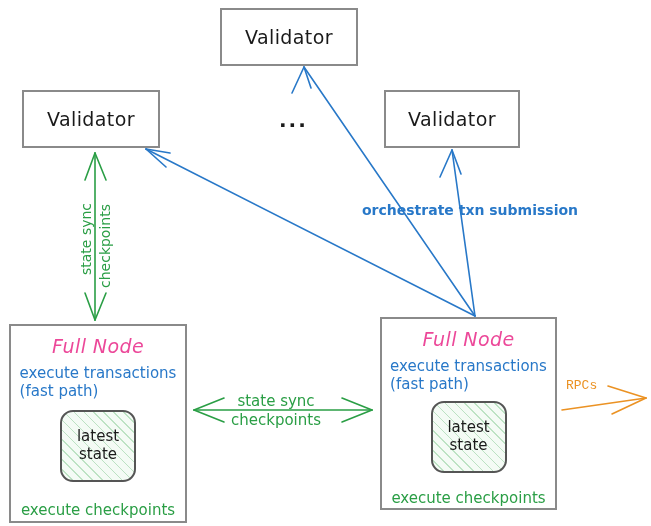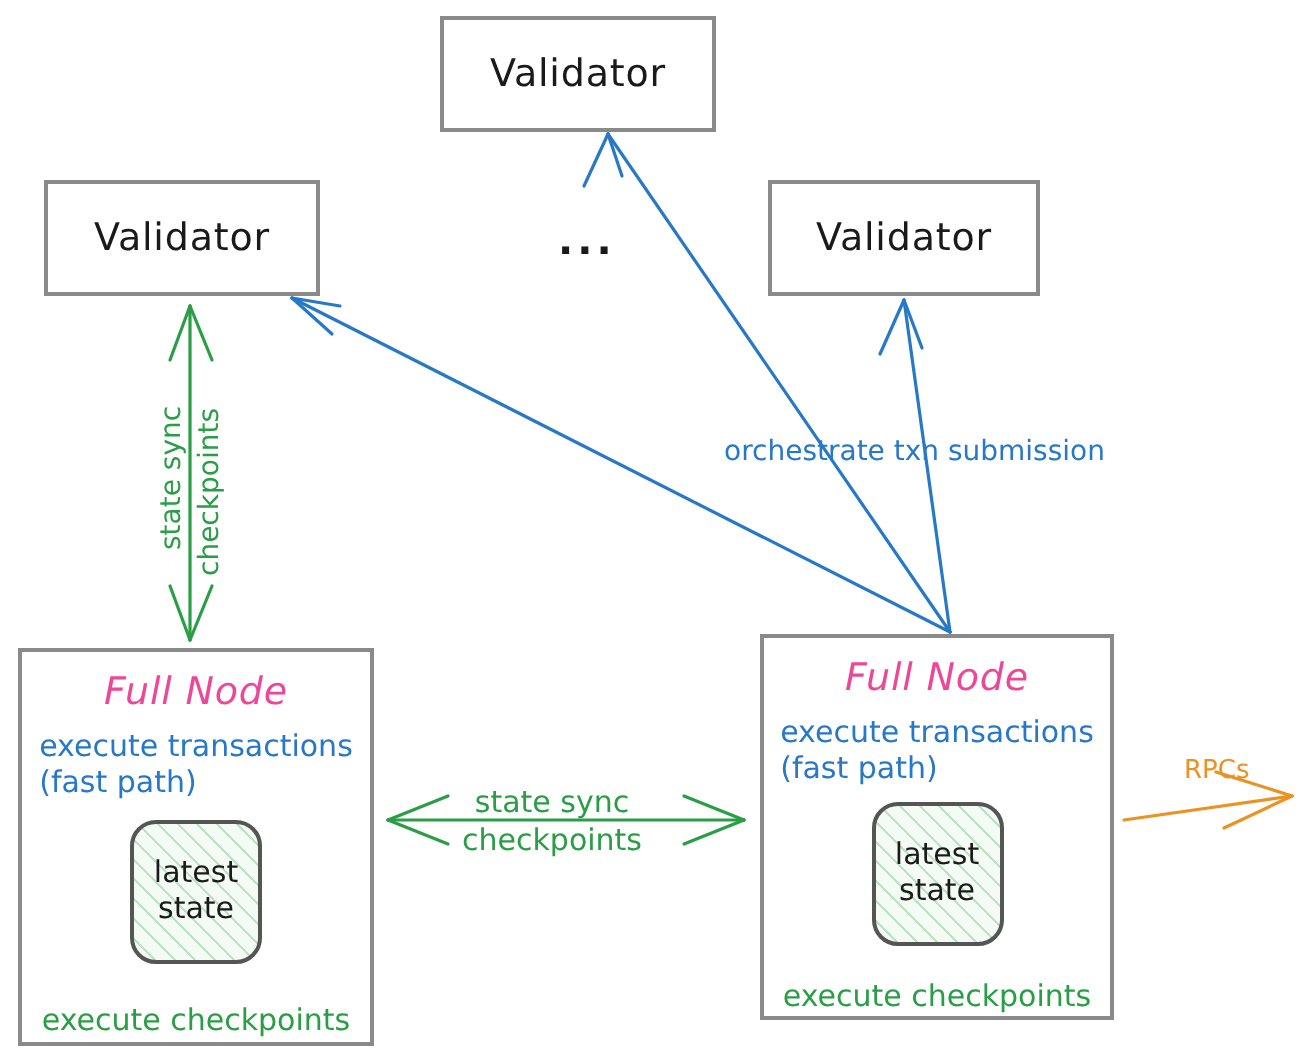--- a/index.html
+++ b/index.html
@@ -59,21 +59,21 @@
   }
   .fn-green {
     color: #2a9e45;
     font-size: 15px;
     text-align: center;
   }
   .latest-state {
     box-sizing: border-box;
     border: 2px solid #555555;
     border-radius: 13px;
-    width: 66px;
+    width: 76px;
     height: 72px;
     display: flex;
     flex-direction: column;
     align-items: center;
     justify-content: center;
     background-color: #f4fbf5;
     background-image: repeating-linear-gradient(
       45deg,
       rgba(60, 170, 80, 0.30) 0px,
       rgba(60, 170, 80, 0.30) 1px,
@@ -185,25 +185,25 @@
       <div>execute transactions</div>
       <div>(fast path)</div>
     </div>
     <div class="latest-state" style="margin-top:7px;">
       <span>latest</span>
       <span>state</span>
     </div>
     <div class="fn-green" style="margin-top:16px;">execute checkpoints</div>
   </div>
 
-  <div class="free-label lbl-blue" style="left:362px; top:218px;">orchestrate txn submission</div>
+  <div class="free-label lbl-blue" style="left:362px; top:202px;font-weight:bold;">orchestrate txn submission</div>
 
   <div class="vert-label" style="left:78px; top:275px;">state sync</div>
   <div class="vert-label" style="left:97px; top:288px;">checkpoints</div>
 
   <div class="free-label lbl-green" style="left:231px; top:392px;">
     <div>state sync</div>
     <div>checkpoints</div>
   </div>
 
-  <div class="free-label lbl-orange" style="left:592px; top:378px;">RPCs</div>
+  <div class="free-label lbl-orange" style="left:566px; top:378px;font-family:Liberation Mono, monospace;">RPCs</div>
 
 </div>
 
 </body></html>

